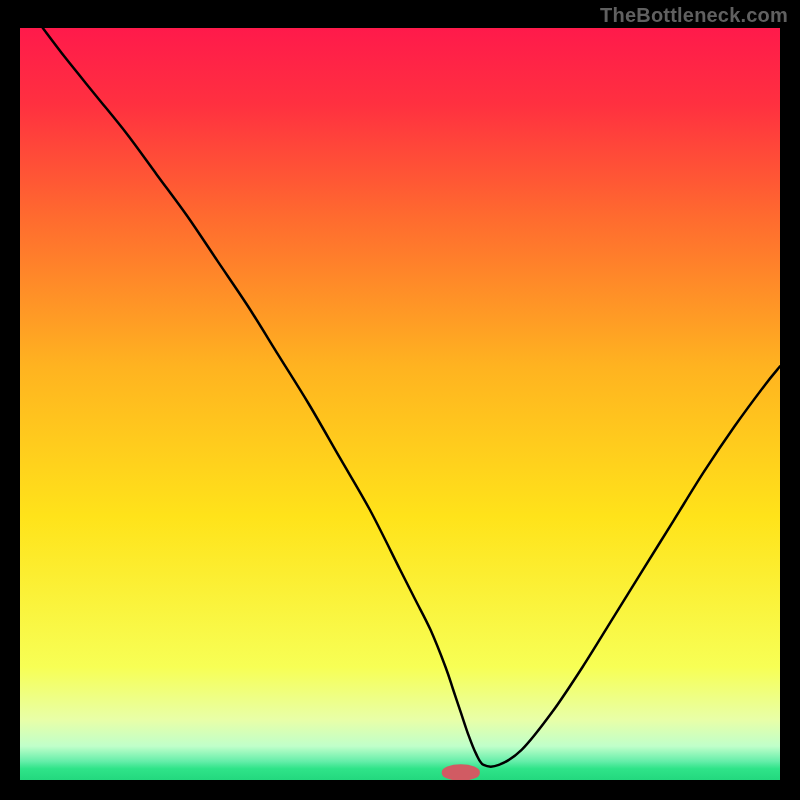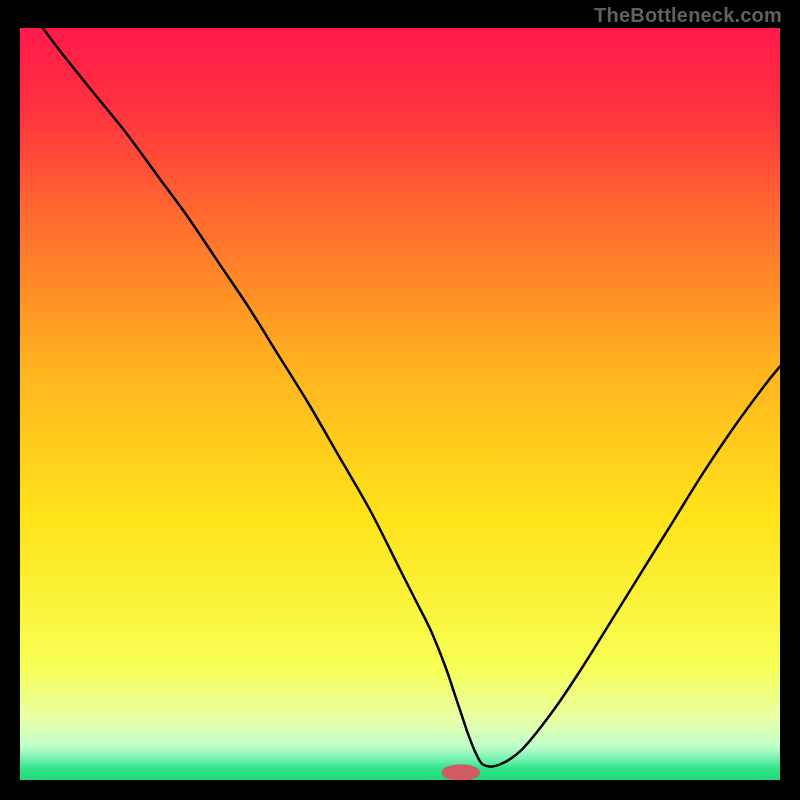--- a/index.html
+++ b/index.html
@@ -13,21 +13,21 @@
   }
   .outer {
     position: relative;
     width: 800px;
     height: 800px;
     background: #000000;
   }
   .watermark {
     position: absolute;
     top: 4px;
-    right: 18px;
+    right: 12px;
     font-size: 20px;
     font-weight: 600;
     color: #606060;
     z-index: 10;
     letter-spacing: 0.2px;
   }
   svg.plot {
     position: absolute;
     left: 20px;
     top: 28px;

